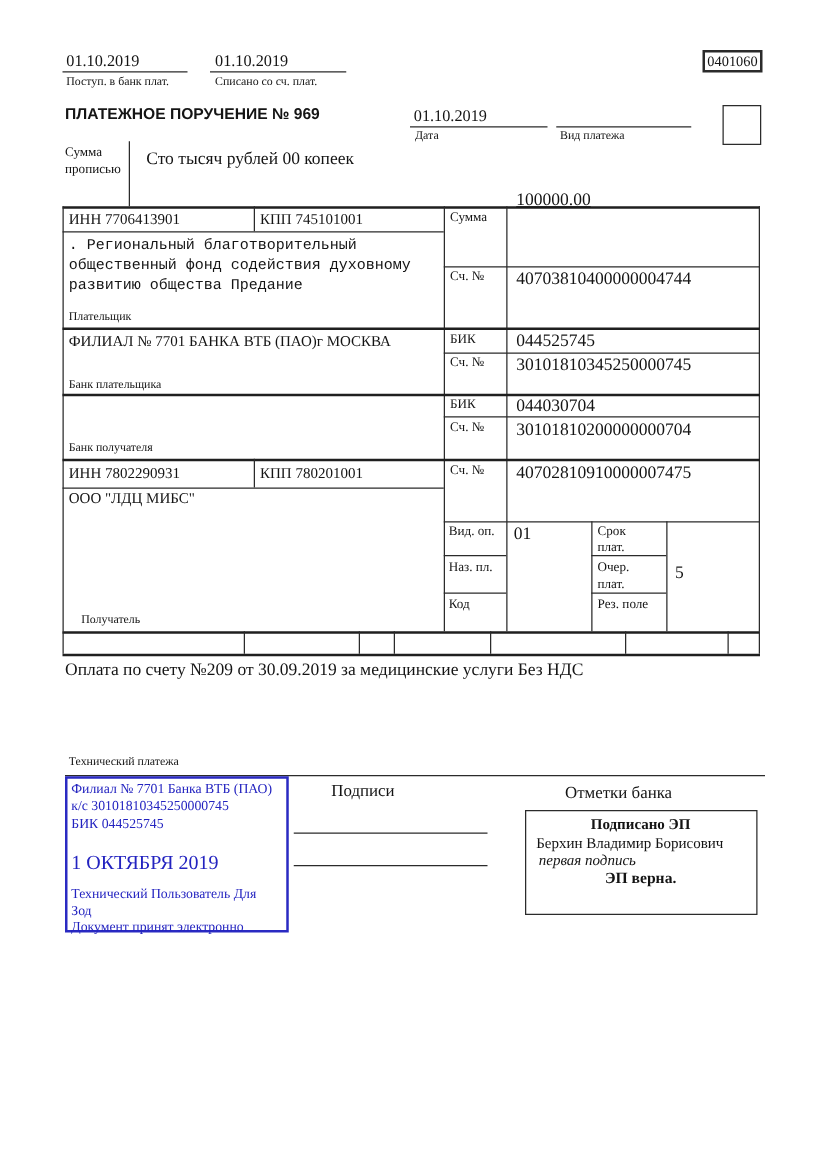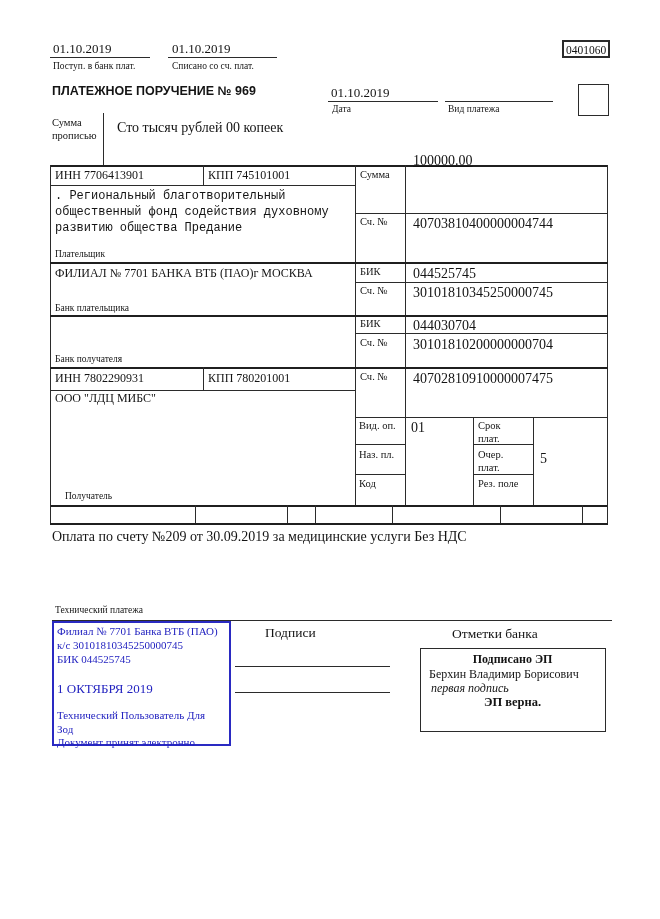--- a/index.html
+++ b/index.html
@@ -136,21 +136,21 @@
   <div class="t" style="left:265px;top:625px;font-size:13.5px;">Подписи</div>
   <div class="t" style="left:452px;top:626px;font-size:13.5px;">Отметки банка</div>
 
   <div class="hl" style="left:235px;top:666px;width:155px;"></div>
   <div class="hl" style="left:235px;top:692px;width:155px;"></div>
 
   <div class="bluebox" style="left:52px;top:621px;width:179px;height:125px;"></div>
   <div class="t blue" style="left:57px;top:625px;font-size:11px;">Филиал № 7701 Банка ВТБ (ПАО)</div>
   <div class="t blue" style="left:57px;top:639px;font-size:11px;">к/с 30101810345250000745</div>
   <div class="t blue" style="left:57px;top:653px;font-size:11px;">БИК 044525745</div>
-  <div class="t blue" style="left:57px;top:681px;font-size:13px;">1 ОКТЯБРЯ 2019</div>
+  <div class="t blue" style="left:57px;top:681px;font-size:16px;">1 ОКТЯБРЯ 2019</div>
   <div class="t blue" style="left:57px;top:709px;font-size:11px;">Технический Пользователь Для</div>
   <div class="t blue" style="left:57px;top:723px;font-size:11px;">Зод</div>
   <div class="t blue" style="left:57px;top:736px;font-size:11px;">Документ принят электронно</div>
 
   <div class="box" style="left:420px;top:648px;width:186px;height:84px;border-width:1.5px;">
     <div class="t b ctr" style="left:0;top:3px;width:183px;font-size:12px;">Подписано ЭП</div>
     <div class="t" style="left:8px;top:18px;font-size:12px;">Берхин Владимир Борисович</div>
     <div class="t i" style="left:10px;top:32px;font-size:12px;">первая подпись</div>
     <div class="t b ctr" style="left:0;top:46px;width:183px;font-size:12.5px;">ЭП верна.</div>
   </div>

